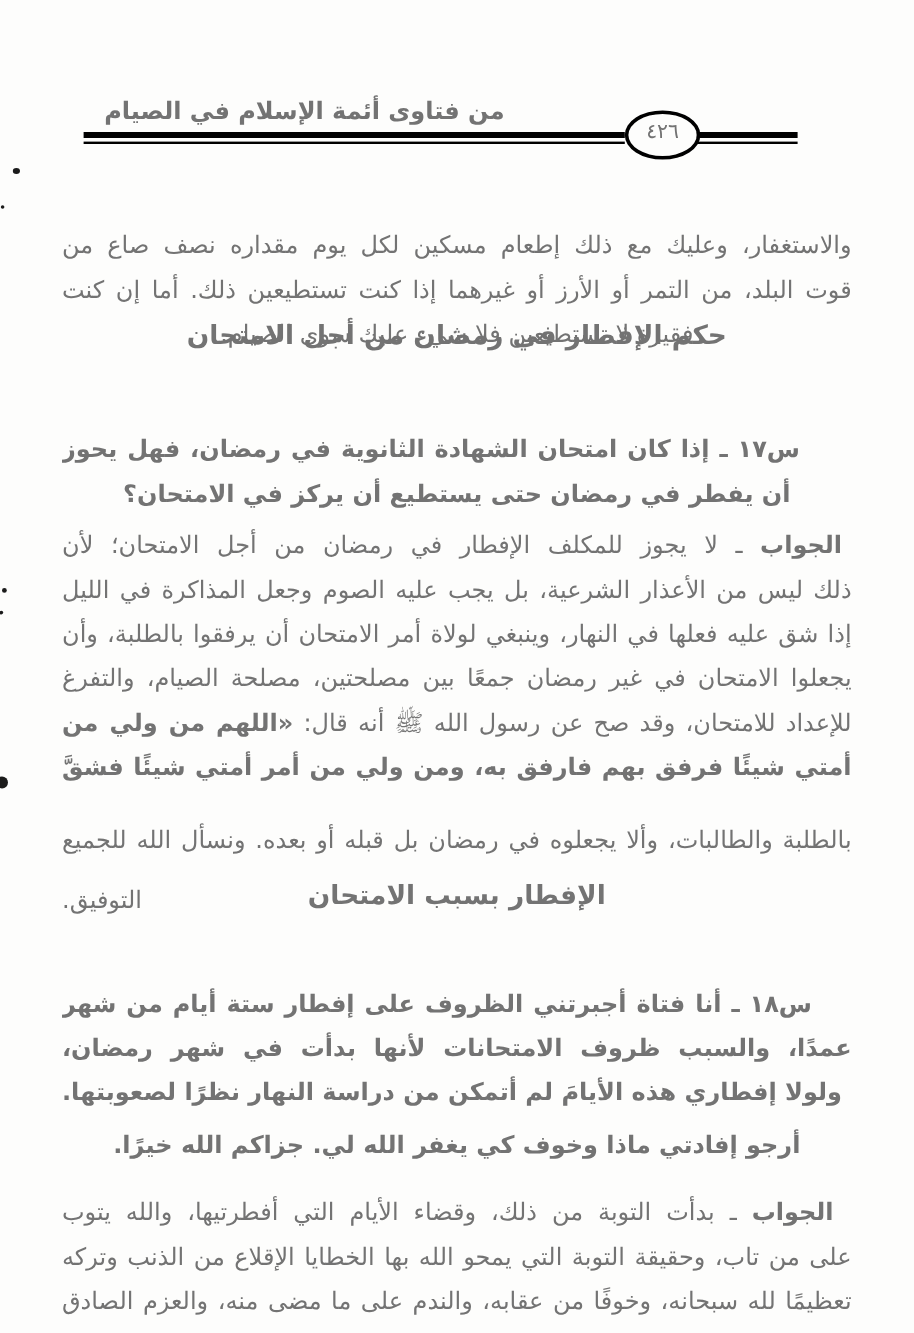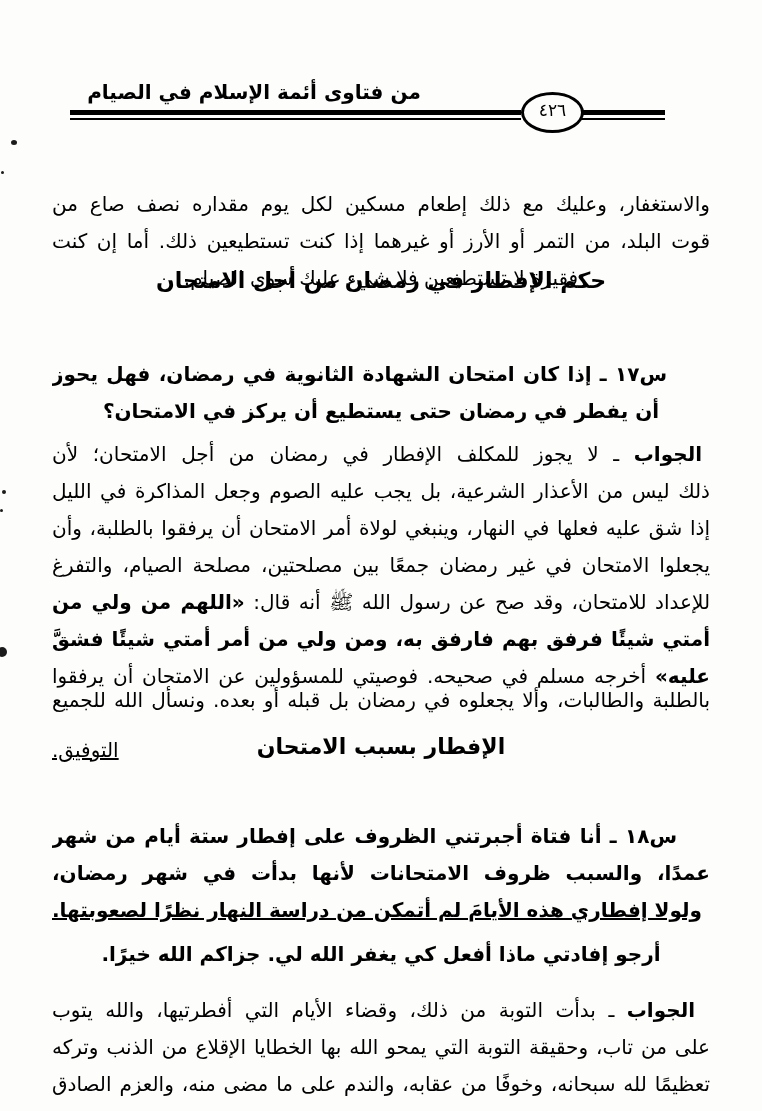--- a/index.html
+++ b/index.html
@@ -1,18 +1,18 @@
 <!DOCTYPE html>
 <html lang="ar"><head>
 <meta charset="utf-8">
 <style>
   html,body{margin:0;padding:0;background:#e8e8e8;}
   .page{
     position:relative;width:762px;height:1111px;margin:0 auto;
-    background:#fdfdfc;color:#000000;overflow:hidden;
+    background:#fdfdfc;color:#737373;overflow:hidden;
     font-family:"DejaVu Sans",sans-serif;direction:rtl;
   }
   
   .book-title{
     position:absolute;left:86px;top:76px;width:336px;height:32px;
     text-align:center;font-size:20px;font-weight:bold;line-height:32px;
     white-space:nowrap;
   }
   .rule{
     position:absolute;top:110px;height:3px;
@@ -25,21 +25,21 @@
     border:3px solid #000;border-radius:50%;background:#fdfdfc;
     text-align:center;font-size:17px;font-weight:normal;line-height:30px;
   }
   
   .line{
     position:absolute;right:52px;width:658px;height:37px;
     line-height:37px;font-size:20px;overflow:hidden;
     text-align:justify;text-align-last:justify;margin-top:36px;
   }
   .center{text-align:left;text-align-last:center;}
-  .left{text-align:left;text-align-last:left;text-decoration:underline;}
+  .left{text-align:left;text-align-last:left;}
   .b{font-weight:bold;}
   .heading{
     position:absolute;right:52px;width:658px;height:37px;line-height:37px;
     text-align:center;text-align-last:center;font-size:22px;font-weight:bold;
   }
   
   .speck{position:absolute;background:#1b1b1b;border-radius:50%;}
   .sp1{left:11px;top:140px;width:6px;height:5px;}
   .sp2{left:1px;top:171px;width:3px;height:3px;}
   .sp3{left:2px;top:490px;width:4px;height:4px;}
@@ -64,30 +64,29 @@
 
   <div class="line b" style="top:320px;padding-right:43px;width:615px">س١٧ ـ إذا كان امتحان الشهادة الثانوية في رمضان، فهل يحوز للطالب</div>
   <div class="line b center" style="top:357px">أن يفطر في رمضان حتى يستطيع أن يركز في الامتحان؟</div>
 
   <div class="line" style="top:400px;padding-right:8px;width:650px"><span class="b">الجواب</span><span> ـ لا يجوز للمكلف الإفطار في رمضان من أجل الامتحان؛ لأن</span></div>
   <div class="line" style="top:437px">ذلك ليس من الأعذار الشرعية، بل يجب عليه الصوم وجعل المذاكرة في الليل</div>
   <div class="line" style="top:474px">إذا شق عليه فعلها في النهار، وينبغي لولاة أمر الامتحان أن يرفقوا بالطلبة، وأن</div>
   <div class="line" style="top:511px">يجعلوا الامتحان في غير رمضان جمعًا بين مصلحتين، مصلحة الصيام، والتفرغ</div>
   <div class="line" style="top:548px"><span>للإعداد للامتحان، وقد صح عن رسول الله ﷺ أنه قال: </span><span class="b">«اللهم من ولي من أمر</span></div>
   <div class="line b" style="top:585px">أمتي شيئًا فرفق بهم فارفق به، ومن ولي من أمر أمتي شيئًا فشقَّ عليهم فاشقق</div>
-  <div class="line" style="top:622px"><span class="b">عليه»</span><span> أخرجه مسلم في صحيحه. فوصيتي للمسؤولين عن الامتحان أن يرفقوا</span></div>
   <div class="line" style="top:646px">بالطلبة والطالبات، وألا يجعلوه في رمضان بل قبله أو بعده. ونسأل الله للجميع</div>
   <div class="line left" style="top:696px">التوفيق.</div>
 
   <div class="heading" style="top:728px">الإفطار بسبب الامتحان</div>
 
   <div class="line b" style="top:782px;padding-right:33px;width:625px">س١٨ ـ أنا فتاة أجبرتني الظروف على إفطار ستة أيام من شهر رمضان</div>
   <div class="line b" style="top:819px">عمدًا، والسبب ظروف الامتحانات لأنها بدأت في شهر رمضان، والمواد صعبة،</div>
   <div class="line b left" style="top:856px">ولولا إفطاري هذه الأيامَ لم أتمكن من دراسة النهار نظرًا لصعوبتها.</div>
-  <div class="line b center" style="top:900px">أرجو إفادتي ماذا أفعل كي يغفر الله لي.  جزاكم الله خيرًا.</div>
+  <div class="line b center" style="top:900px">أرجو إفادتي ماذا وخوف كي يغفر الله لي.  جزاكم الله خيرًا.</div>
 
   <div class="line" style="top:956px;padding-right:15px;width:643px"><span class="b">الجواب</span><span> ـ بدأت التوبة من ذلك، وقضاء الأيام التي أفطرتيها، والله يتوب</span></div>
   <div class="line" style="top:993px">على من تاب، وحقيقة التوبة التي يمحو الله بها الخطايا الإقلاع من الذنب وتركه</div>
   <div class="line" style="top:1030px">تعظيمًا لله سبحانه، وخوفًا من عقابه، والندم على ما مضى منه، والعزم الصادق</div>
 
   <div class="speck sp1"></div>
   <div class="speck sp2"></div>
   <div class="speck sp3"></div>
   <div class="speck sp4"></div>
   <div class="speck sp5"></div>

